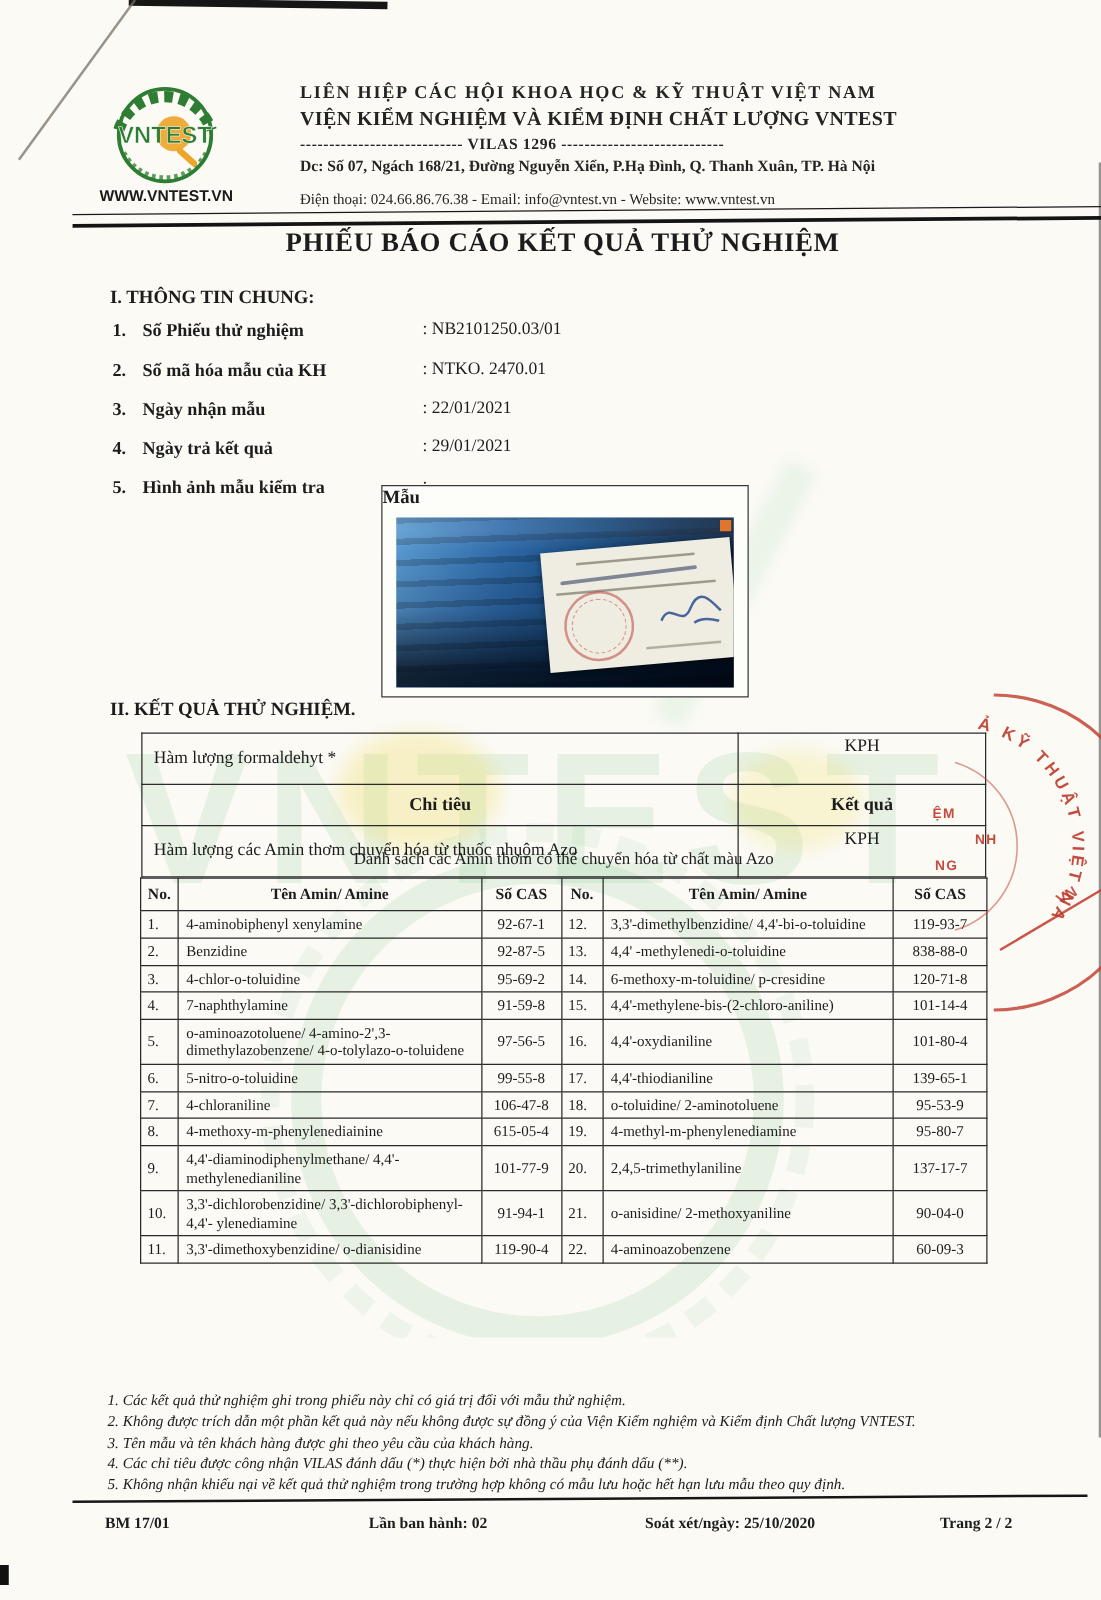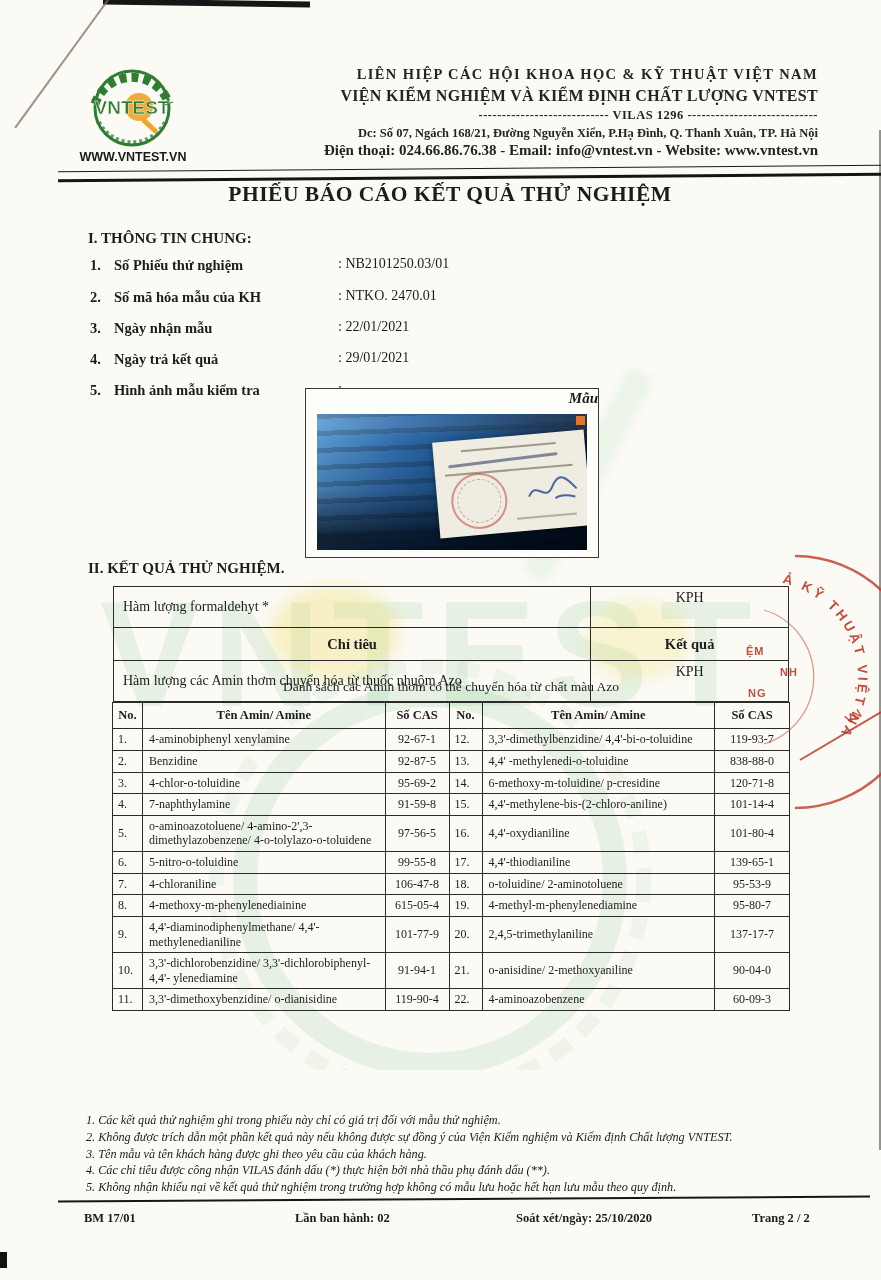--- a/index.html
+++ b/index.html
@@ -20,43 +20,43 @@
   .wm-blob{border-radius:50%;filter:blur(7px);}
   .wm-blob1{left:270px;top:585px;width:130px;height:95px;background:rgba(240,220,90,.30);}
   .wm-blob2{left:585px;top:600px;width:105px;height:80px;background:rgba(240,220,90,.24);}
   .wm-streak{left:575px;top:360px;width:26px;height:230px;background:rgba(125,198,138,.13);
              transform:rotate(28deg);filter:blur(5px);}
 
   
   .logo{left:82px;top:62px;width:100px;height:92px;}
   .logo-url{left:62px;top:150px;width:142px;text-align:center;font-family:"Liberation Sans",sans-serif;
             font-weight:bold;font-size:12.5px;color:#1a1a1a;}
-  .org{left:240px;top:66px;width:578px;text-align:right;color:#242424;}
+  .org{left:240px;top:66px;width:578px;text-align:left;color:#242424;}
   .org1{font-weight:bold;font-size:14.5px;letter-spacing:1.4px;}
   .org2{font-weight:bold;font-size:16px;letter-spacing:.3px;margin-top:4px;}
   .vilas{font-weight:bold;font-size:12.5px;letter-spacing:.5px;margin-top:3px;white-space:nowrap;}
   .addr{font-weight:bold;font-size:12.5px;margin-top:3px;}
-  .contact{font-weight:bold;font-size:15px;margin-top:1px;}
+  .contact{font-weight:normal;font-size:12px;margin-top:11px;}
   .rule-top{left:58px;top:168px;width:823px;height:7px;border-top:1.5px solid #1a1a1a;
             border-bottom:3.5px solid #141414;transform:rotate(-.45deg);}
   .title{left:60px;top:182px;width:780px;text-align:center;font-size:21.5px;font-weight:bold;
          letter-spacing:.5px;margin:0;}
 
   
   .s-head{font-size:15px;font-weight:bold;}
   .s1{left:88px;top:230px;}
   .item{left:90px;width:620px;height:22px;}
   .item .no{display:inline-block;width:24px;font-weight:bold;font-size:14.5px;}
   .item .lbl{font-weight:bold;font-size:14.5px;}
   .item .val{position:absolute;left:248px;top:0;font-size:14px;}
 
   
   .photo{left:305px;top:388px;width:292px;height:168px;border:1.2px solid #3a3a3a;background:#fdfdfa;}
-  .photo-caption{position:absolute;left:0;top:1px;width:100%;text-align:right;
-                 font-style:italic;font-weight:bold;font-size:15px;}
+  .photo-caption{position:absolute;left:0;top:1px;width:100%;text-align:left;
+                 font-weight:bold;font-size:15px;}
   .photo-img{position:absolute;left:11px;right:11px;top:25px;bottom:7px;overflow:hidden;
      background:linear-gradient(100deg,#5a9ad0 0%,#2f6aa8 30%,#174a7e 55%,#0c2b50 78%,#071b36 100%);}
   .photo-img::after{content:"";position:absolute;inset:0;
      background:linear-gradient(180deg,rgba(255,255,255,.10) 0 8%,transparent 20%,rgba(0,5,15,.15) 55%,rgba(0,4,12,.78) 92%),
      repeating-linear-gradient(178deg,rgba(0,0,0,.18) 0 5px,transparent 5px 17px);}
   .slip{position:absolute;left:44%;top:16%;width:152px;height:96px;background:#efece1;
         transform:rotate(-5deg);box-shadow:0 2px 5px rgba(0,0,0,.45);z-index:2;}
   .slip-line{position:absolute;height:2px;background:#8a8578;opacity:.8;}
   .slip-hand{position:absolute;height:3px;background:#44506b;opacity:.65;border-radius:2px;}
   .slip-stamp{position:absolute;left:14px;top:34px;width:52px;height:52px;border-radius:50%;

